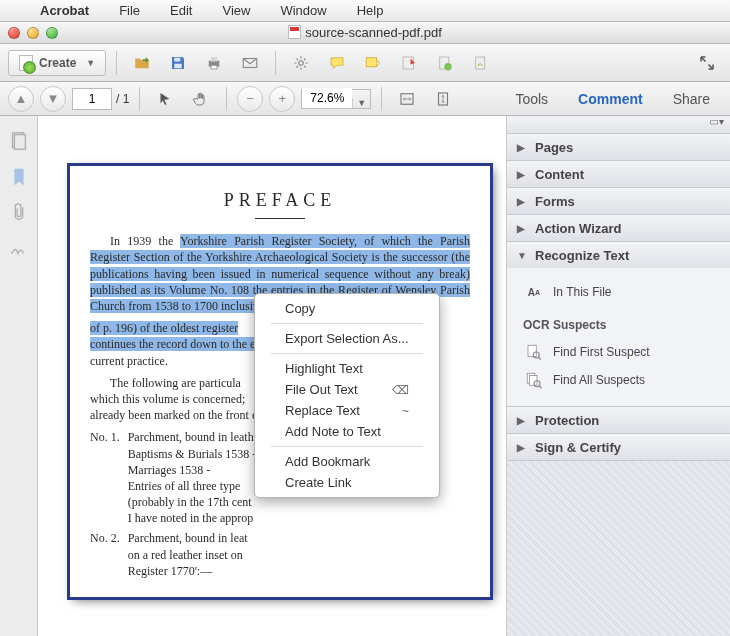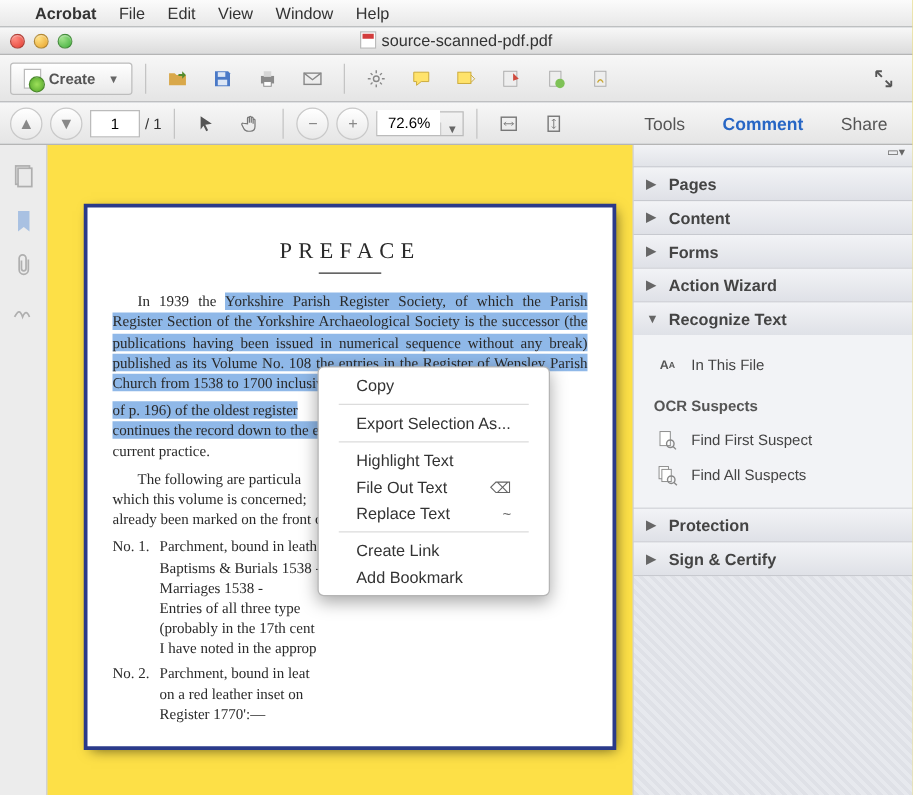--- a/index.html
+++ b/index.html
@@ -13,21 +13,21 @@
     color: #333;
   }
   
   .menubar {
     height: 22px;
     background: linear-gradient(#fbfbfb,#e8e8e8);
     border-bottom: 1px solid #b5b5b5;
     display: flex;
     align-items: center;
     padding: 0 10px;
-    gap: 18px;
+    gap: 30px;
     font-size: 13px;
   }
   .menubar .apple { font-size: 14px; }
   .menubar .app { font-weight: bold; }
   .menubar span { cursor: default; }
   
   .titlebar {
     height: 22px;
     background: linear-gradient(#f8f8f8,#dcdcdc);
     border-bottom: 1px solid #b5b5b5;
@@ -82,21 +82,21 @@
   .pagebox .tot{font-size:12px;color:#333}
   .zoom-sel{display:flex;align-items:flex-end;border:1px solid #bbb;height:20px}
   .zoom-sel input{width:50px;border:none;text-align:center;font-size:12px;height:20px}
   .zoom-sel .car{padding:0 4px;font-size:9px;color:#666;border-left:1px solid #ccc}
   .tab-link{font-size:14px;color:#555;padding:0 12px;cursor:pointer}
   .tab-link.active{color:#2766c5;font-weight:600}
   
   .workspace{display:flex;height:calc(636px - 22px - 22px - 38px - 34px);}
   .leftbar{width:38px;background:#ececec;border-right:1px solid #c9c9c9;display:flex;flex-direction:column;align-items:center;gap:14px;padding-top:14px}
   .lb-ic{width:22px;height:22px;opacity:.45}
-  .doc-area{flex:1;background:#fde047;position:relative;overflow:hidden}
+  .doc-area{flex:1;background:#ffffff;position:relative;overflow:hidden}
   .page{position:absolute;top:50px;left:32px;width:420px;background:#fff;box-shadow:0 0 0 3px #2a3a8a, 3px 3px 10px rgba(0,0,0,.6);padding:22px 20px 18px 20px;font-family:Georgia,"Times New Roman",serif;color:#2a2a2a;font-size:12px;line-height:1.35}
   .page h2{text-align:center;letter-spacing:5px;font-weight:normal;font-size:18px;margin-bottom:6px}
   .page .rule{width:50px;height:1px;background:#333;margin:0 auto 14px auto}
   .page p{text-align:justify;margin-bottom:6px;text-indent:20px}
   .sel{background:#8fb8e8}
   .no-row{display:flex;gap:8px;margin-top:4px}
   .no-row .nl{white-space:nowrap}
   .no-row .nt{flex:1;text-align:justify}
   
   .ctx{position:absolute;top:177px;left:216px;width:186px;background:#fff;border:1px solid #b5b5b5;border-radius:5px;box-shadow:0 4px 14px rgba(0,0,0,.35);padding:4px 16px;font-family:"Lucida Grande",Arial,sans-serif;font-size:13px;z-index:10}
@@ -326,26 +326,29 @@
           <span>Highlight Text</span>
         </div>
       <div class="mi">
           <span>File Out Text</span>
           <span class="sym">⌫</span>
         </div>
       <div class="mi">
           <span>Replace Text</span>
           <span class="sym">~</span>
         </div>
+      <div class="mi">
+          <span>Add Note to Text</span>
+        </div>
       <hr>
       <div class="mi">
+          <span>Add Bookmark</span>
+        </div>
+      <div class="mi">
           <span>Create Link</span>
-        </div>
-      <div class="mi">
-          <span>Add Bookmark</span>
         </div>
     </div>
   </div>
 
   <div class="rightpanel">
     <div class="rp-head">▭▾</div>
     <div class="acc">
         <div class="acc-h">
           <span class="tri">▶</span>
           <span>Pages</span>

